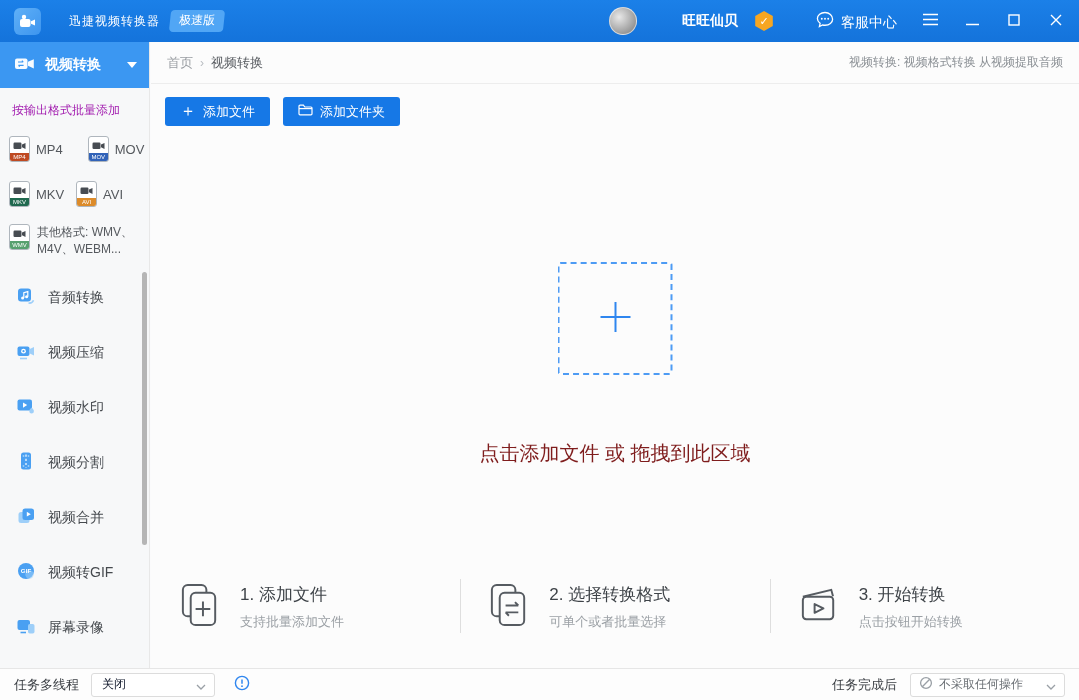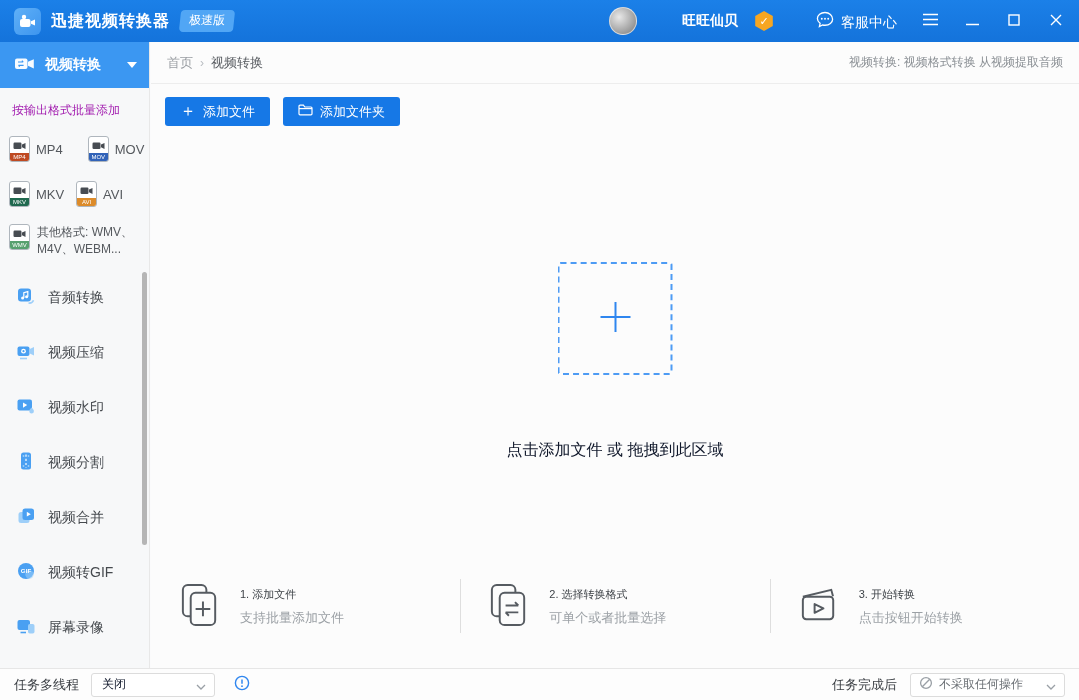--- a/index.html
+++ b/index.html
@@ -7,21 +7,21 @@
   body { font-family:"Liberation Sans","DejaVu Sans",sans-serif; }
   .app { position:relative; width:1079px; height:700px; background:#FBFBFC; overflow:hidden; }
 
   
   .titlebar { position:absolute; top:0; left:0; right:0; height:42px;
     background:linear-gradient(180deg,#1B80E8,#1473DB);
     display:flex; align-items:center; padding:0 14px; color:#fff; }
   .app-logo { width:27px; height:27px; border-radius:6px;
     background:linear-gradient(135deg,#5FB0F7,#3D95EF);
     display:flex; align-items:center; justify-content:center; flex:0 0 auto; }
-  .app-title { font-size:16px; font-weight:bold; margin-left:10px; letter-spacing:1px; }
+  .app-title { font-size:12px; font-weight:normal; margin-left:28px; letter-spacing:1px; }
   .edition-badge { margin-left:10px; background:#51A6F5; color:#fff; font-size:12px;
     padding:2px 9px 3px; border-radius:4px; transform:skewX(-6deg); }
   .tb-spacer { flex:1; }
   .avatar { width:28px; height:28px; border-radius:50%;
     background:radial-gradient(circle at 35% 35%, #e8e8e8, #9a9a9a 70%, #777);
     border:1px solid rgba(255,255,255,.6); }
   .username { font-size:14px; font-weight:600; margin-left:9px;padding-left:36px; }
   .vip-badge { width:20px; height:20px; margin-left:16px; background:#F6A622;
     clip-path:polygon(50% 0,94% 25%,94% 75%,50% 100%,6% 75%,6% 25%);
     display:flex; align-items:center; justify-content:center;
@@ -68,27 +68,27 @@
   .toolbar { display:flex; gap:13px; padding:13px 0 0 14px; }
   .btn { height:29px; background:#1678E6; color:#fff; border:none; border-radius:3px;
     font-size:13px; display:flex; align-items:center; padding:0 15px; gap:7px; cursor:pointer;
     font-family:inherit; }
   .btn .plus-glyph { font-size:16px; font-weight:400; line-height:1; margin-top:-1px; }
 
   .dropzone { position:absolute; left:50%; top:220px; transform:translateX(-50%);
     width:115px; height:113px; border:2px dashed #4D9BF4; border-radius:3px;
     display:flex; align-items:center; justify-content:center; cursor:pointer; }
   .drop-hint { position:absolute; top:398px; left:0; right:0; text-align:center;
-    font-size:16px; color:#0f172a; }
+    font-size:20px; color:#7f1d1d; }
 
   .steps { position:absolute; left:0; right:0; top:522px; height:86px; display:flex; }
   .step { flex:1; display:flex; align-items:center; gap:16px; padding-left:26px; position:relative; }
   .step + .step::before { content:""; position:absolute; left:0; top:15px; height:54px;
     width:1px; background:#DEDEDE; }
-  .step-title { font-size:11px; color:#3E4348; margin-bottom:7px; }
+  .step-title { font-size:17px; color:#3E4348; margin-bottom:7px; }
   .step-desc { font-size:13px; color:#9BA0A5; }
 
   
   .footer { position:absolute; left:0; right:0; bottom:0; height:32px; background:#FDFDFD;
     border-top:1px solid #E6E6E6; display:flex; align-items:center; padding:0 14px; }
   .f-label { font-size:13px; color:#3A3E43; }
   .select { height:24px; background:#fff; border:1px solid #DCDCDC; border-radius:3px;
     display:flex; align-items:center; padding:0 8px; cursor:pointer; }
   .select.thread { width:124px; margin-left:12px; }
   .select.after { width:155px; margin-left:13px; }

